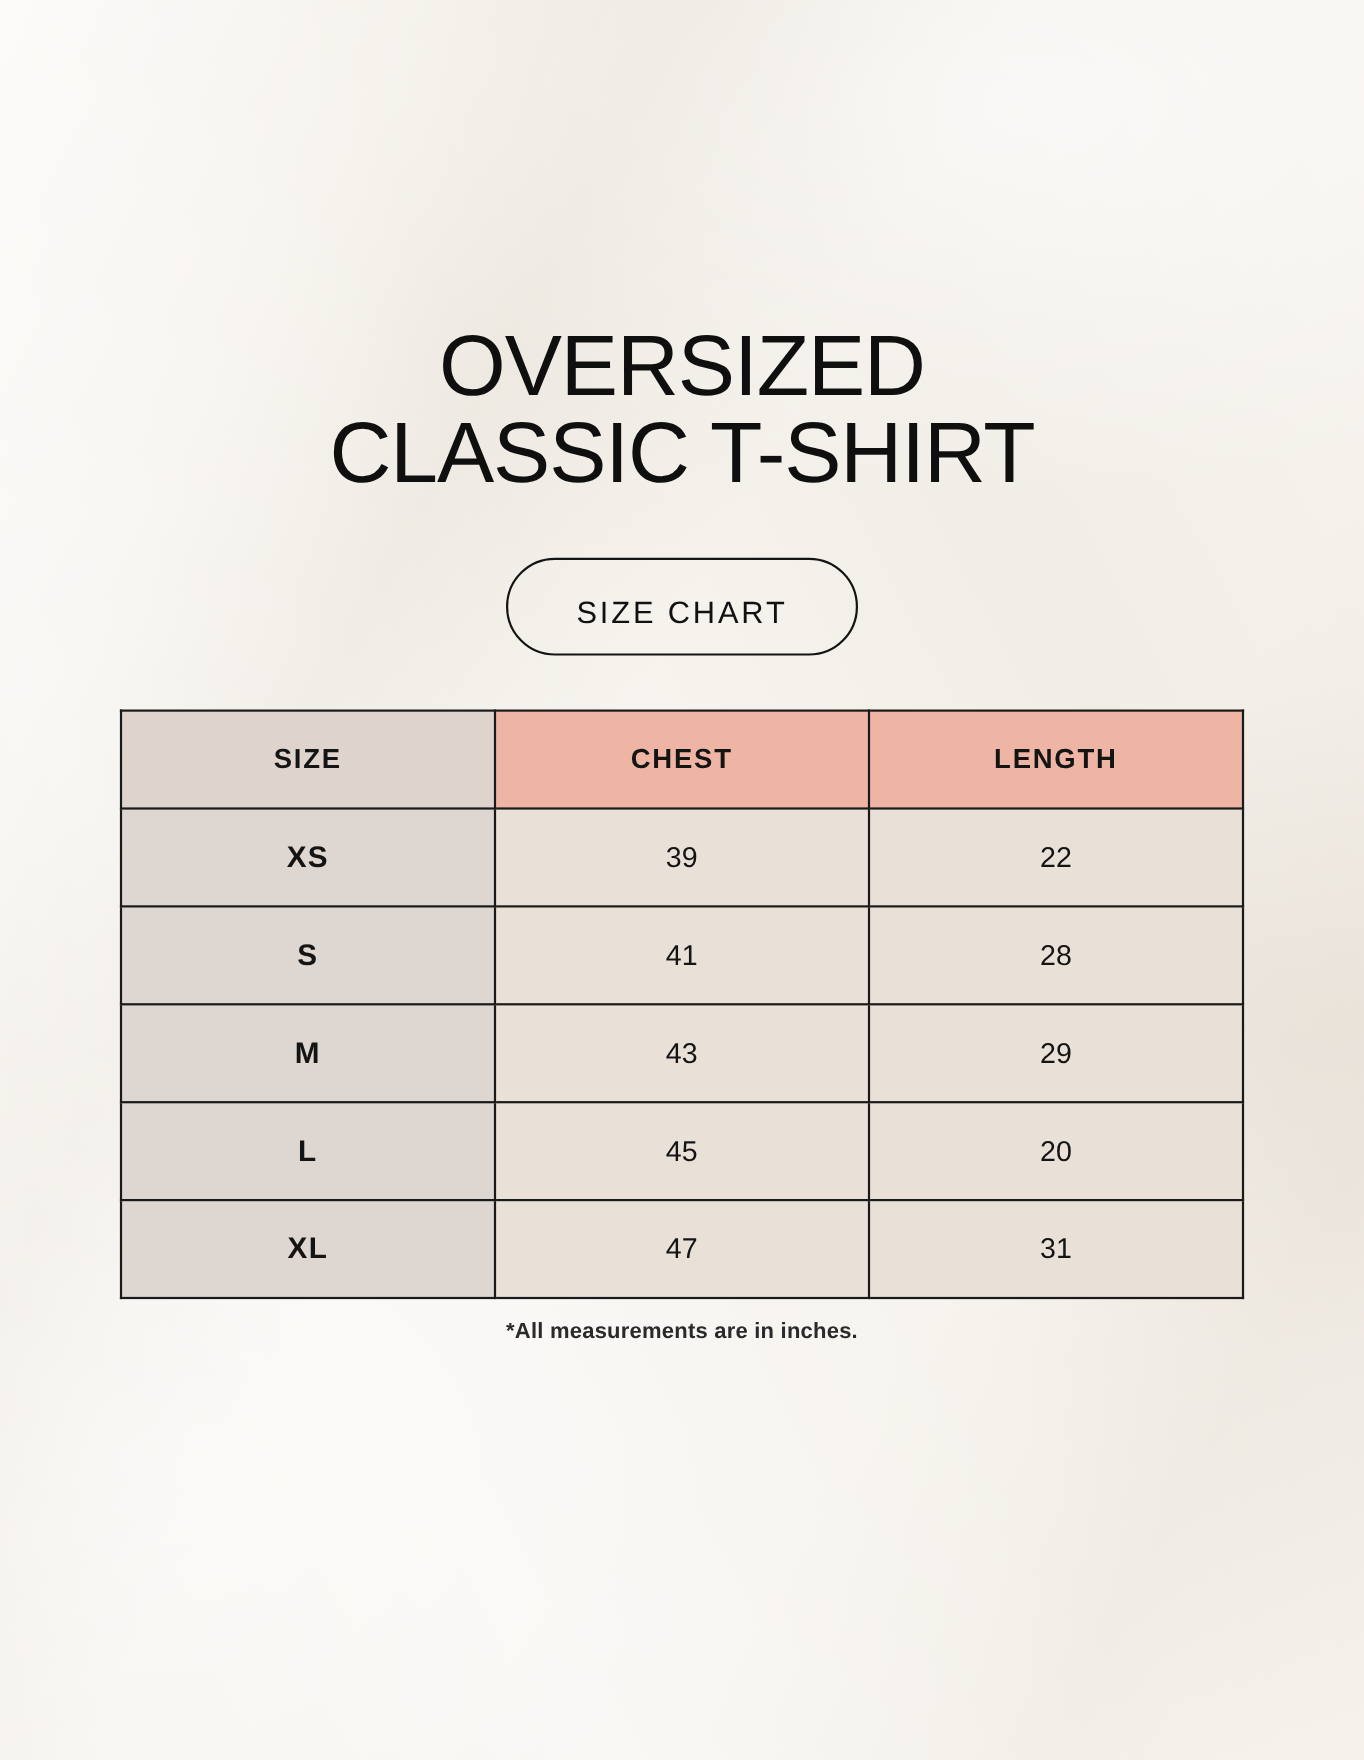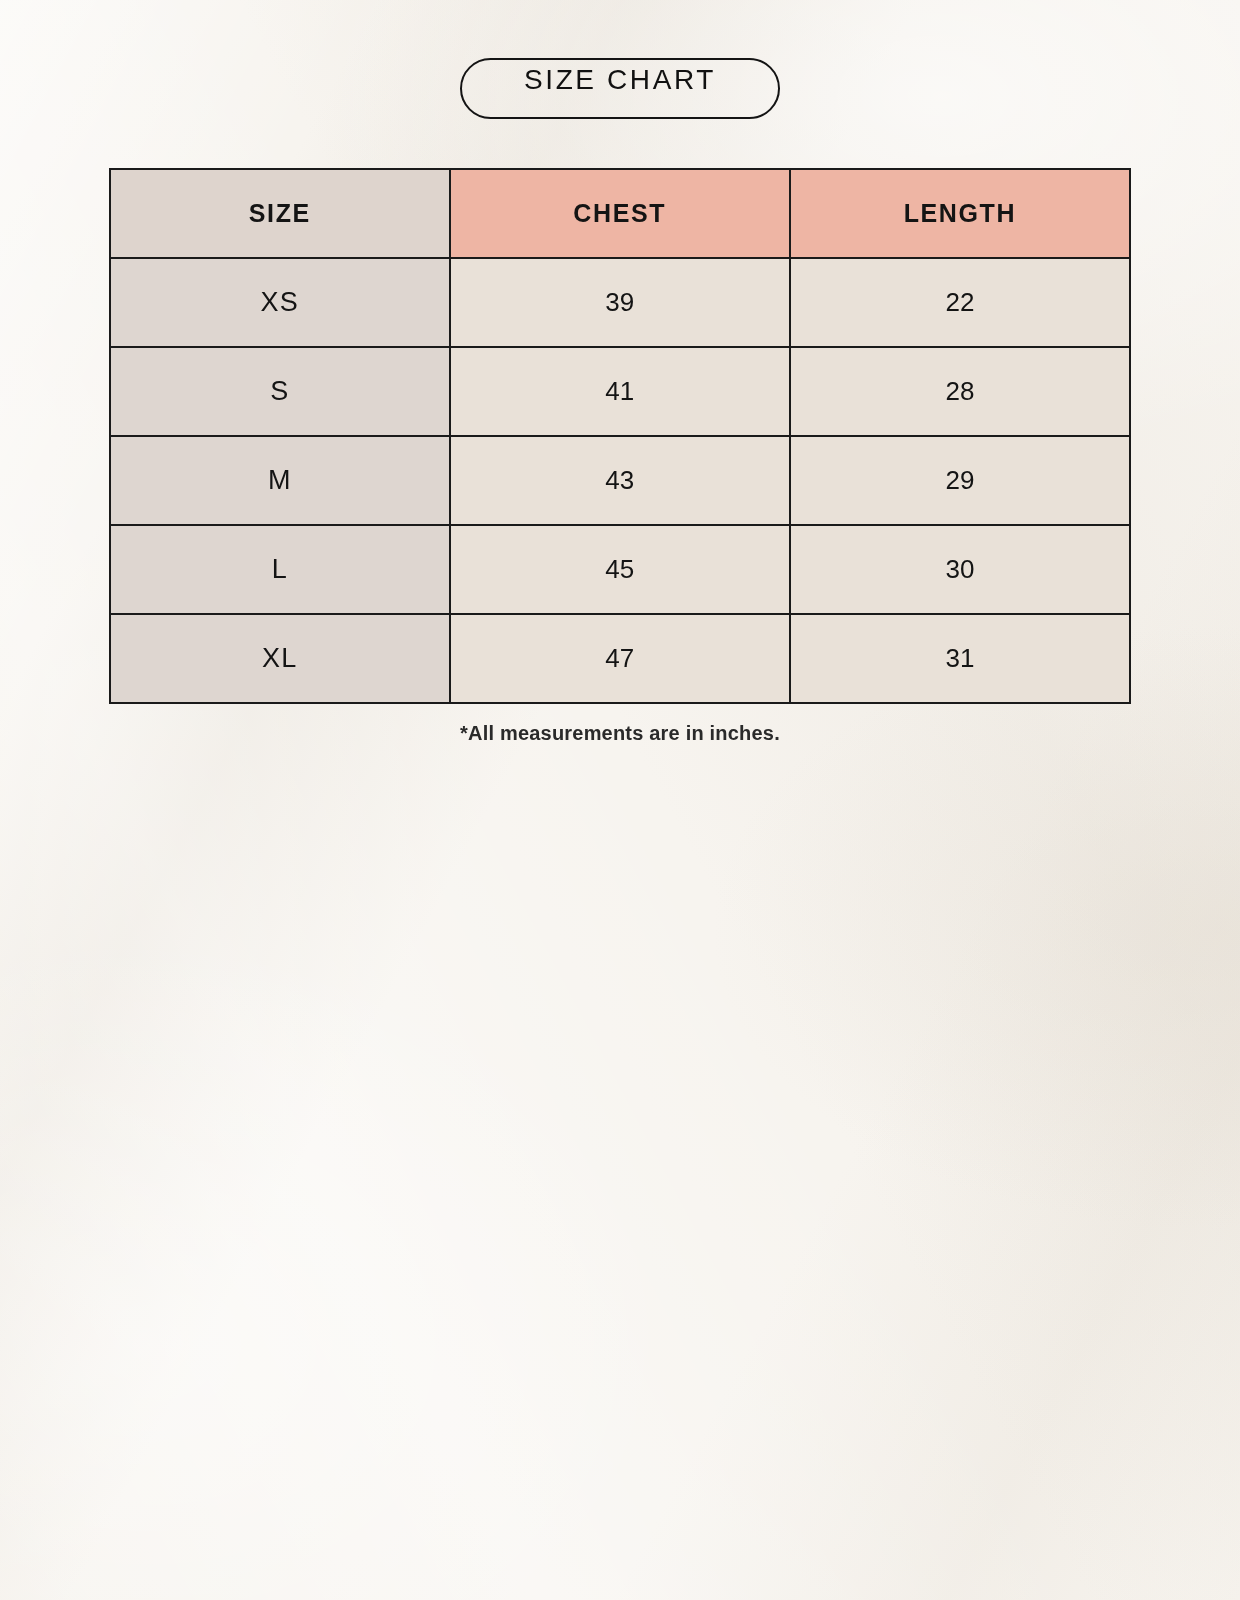--- a/index.html
+++ b/index.html
@@ -73,21 +73,21 @@
   .title .line2 { display: block; margin-top: 6px; }
 
   .pill-wrap {
     text-align: center;
     margin-top: 58px;
   }
   .pill {
     display: inline-block;
     border: 2.5px solid #141414;
     border-radius: 48px;
-    padding: 4px 62px 21px;
+    padding: 32px 62px 21px;
     font-size: 28px;
     letter-spacing: 2.6px;
     font-weight: 500;
     color: #111;
     background: transparent;
   }
 
   .table-wrap {
     margin: 49px auto 0;
     width: 1022px;
@@ -119,21 +119,21 @@
   thead th.h-size {
     background: #ded4cd;
   }
   thead th.h-chest,
   thead th.h-length {
     background: #eeb5a4;
   }
   tbody td.cell-size {
     background: #ded6d0;
     font-size: 27px;
-    font-weight: normal;
+    font-weight: bold;
     letter-spacing: 1.2px;
   }
   tbody td.cell-val {
     background: #e9e1d8;
     font-size: 26px;
     font-weight: 400;
   }
 
   .footnote {
     width: 1022px;
@@ -148,20 +148,26 @@
 </head>
 <body>
 
 <div class="page">
   <div class="bg-wash w1"></div>
   <div class="bg-wash w2"></div>
   <div class="bg-wash w3"></div>
 
   <div class="content">
 
+    <div class="title-block">
+      <h1 class="title">
+        <span class="line1">OVERSIZED</span>
+        <span class="line2">CLASSIC T-SHIRT</span>
+      </h1>
+    </div>
 
     <div class="pill-wrap">
       <div class="pill">SIZE CHART</div>
     </div>
 
     <div class="table-wrap">
       <table class="size-chart">
         <colgroup>
           <col class="c-size">
           <col class="c-chest">
@@ -186,21 +192,21 @@
             <td class="cell-val">28</td>
           </tr>
           <tr>
             <td class="cell-size">M</td>
             <td class="cell-val">43</td>
             <td class="cell-val">29</td>
           </tr>
           <tr>
             <td class="cell-size">L</td>
             <td class="cell-val">45</td>
-            <td class="cell-val">30</td>
+            <td class="cell-val">20</td>
           </tr>
           <tr>
             <td class="cell-size">XL</td>
             <td class="cell-val">47</td>
             <td class="cell-val">31</td>
           </tr>
         </tbody>
       </table>
     </div>
 

